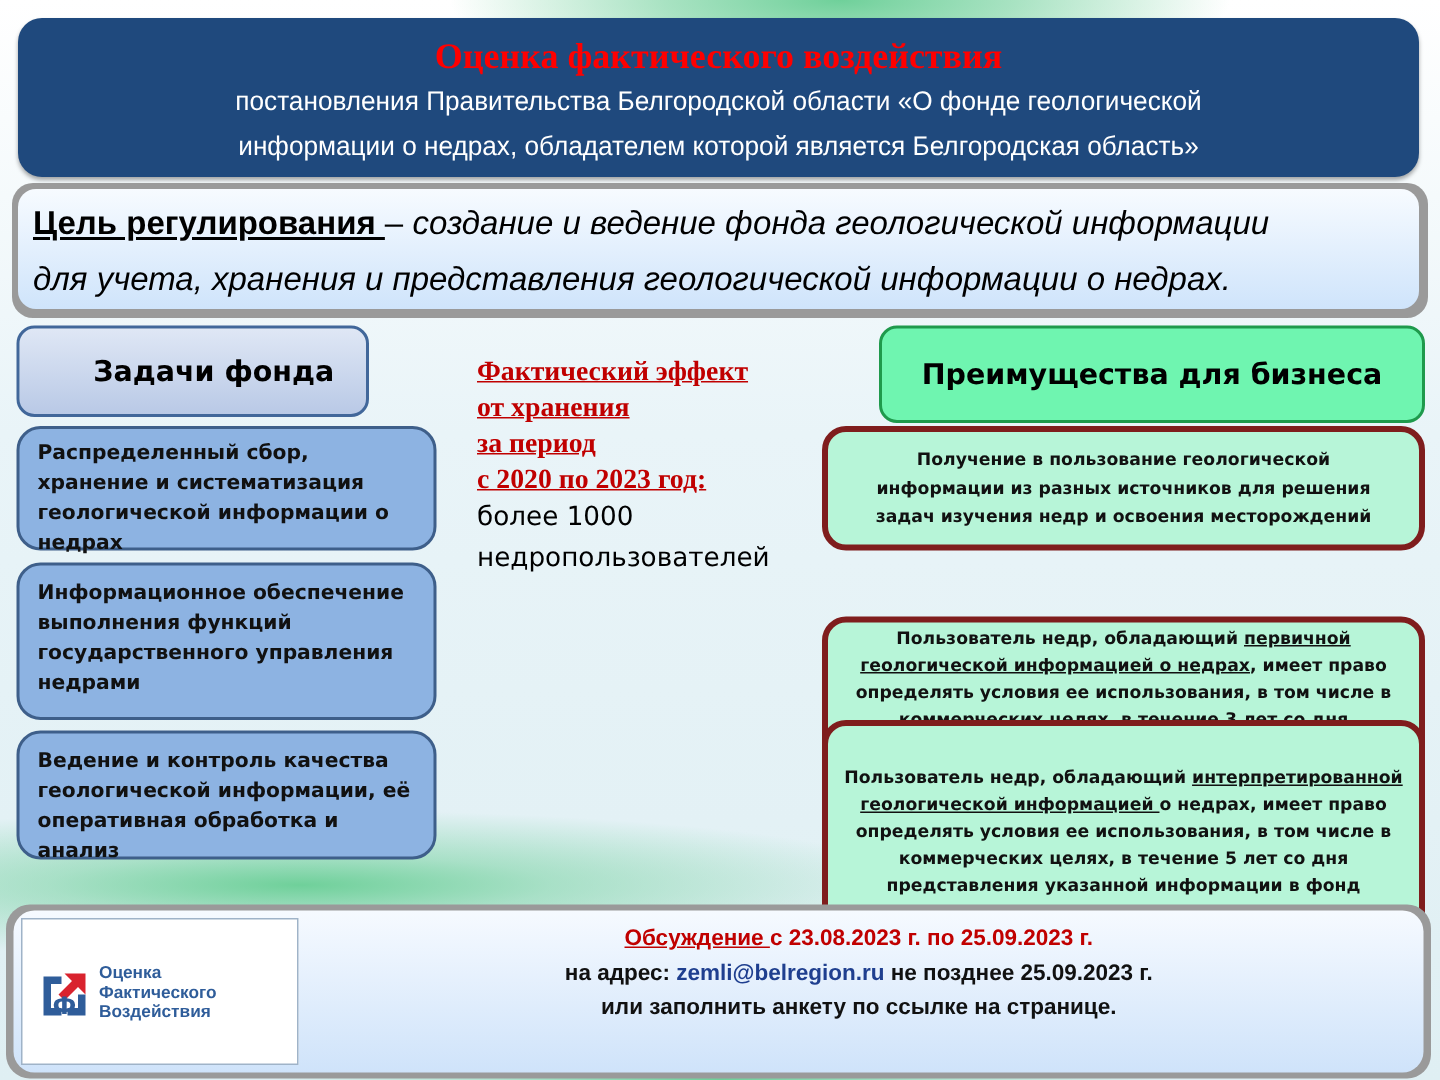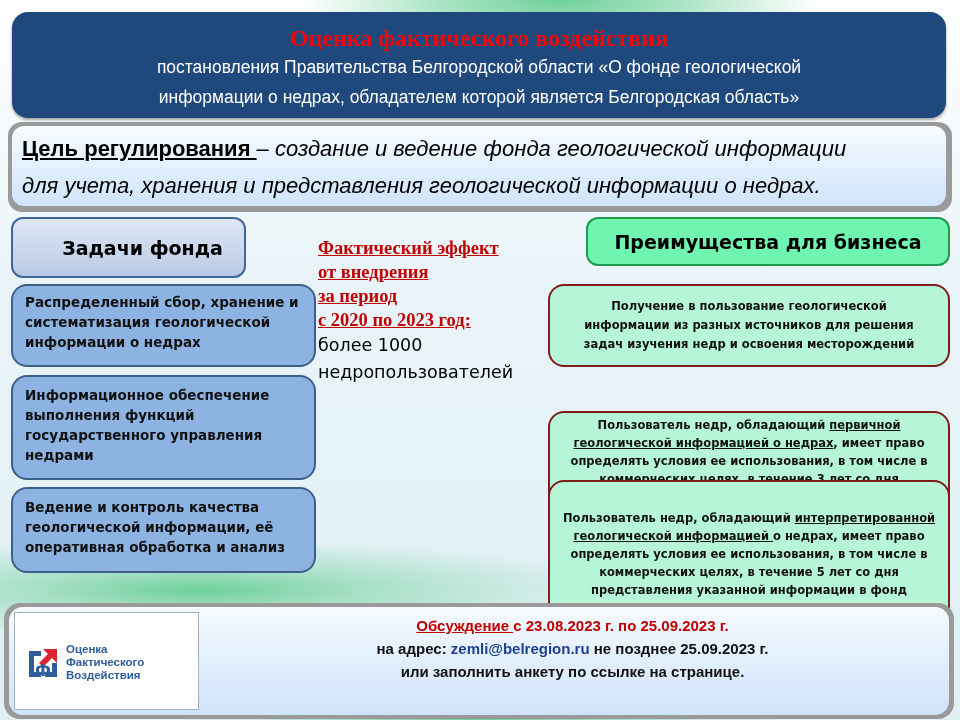--- a/index.html
+++ b/index.html
@@ -57,21 +57,21 @@
 
   
   .task-header {
     left: 11px; top: 217px; width: 235px; height: 61px;
     background: linear-gradient(180deg, #dfe7f5 0%, #b9c9e6 100%);
     border: 2px solid #41679a; border-radius: 12px;
     display: flex; align-items: center; justify-content: center;
     font-weight: bold; font-size: 19px; color: #000; padding-left: 28px;
   }
   .task {
-    left: 11px; width: 305px;
+    left: 11px; width: 280px;
     background: #8db3e2;
     border: 2px solid #3e5f8a; border-radius: 16px;
     padding: 6px 12px;
     font-weight: bold; font-size: 13.5px; line-height: 20px; color: #111;
   }
 
   
   .effect {
     left: 318px; top: 236px; width: 232px; text-align: left;
   }
@@ -80,29 +80,29 @@
     font-weight: bold; color: #c00000; font-size: 18.5px; line-height: 24px;
     text-decoration: underline;
   }
   .effect .black {
     font-family: "DejaVu Sans", sans-serif;
     font-size: 17.5px; line-height: 27px; color: #000;
   }
 
   
   .biz-header {
-    left: 586px; top: 217px; width: 364px; height: 49px;
+    left: 586px; top: 217px; width: 364px; height: 65px;
     background: #6ff5b0;
     border: 2px solid #1f9a4c; border-radius: 12px;
     display: flex; align-items: center; justify-content: center;
     font-weight: bold; font-size: 19px; color: #000;
   }
   .benefit {
     background: #b7f5d8;
-    border: 2px solid #7f1d1d; border-radius: 16px;
+    border: 4px solid #7f1d1d; border-radius: 16px;
     text-align: center;
     font-weight: bold; font-size: 11.5px; color: #111;
     display: flex; flex-direction: column; justify-content: center;
   }
   .benefit u { text-decoration: underline; }
 
   
   .footer-frame {
     left: 4px; top: 603px; width: 950px; height: 116px;
     background: #9a9a9a; border-radius: 16px;
@@ -150,21 +150,21 @@
   <div class="text">для учета, хранения и представления геологической информации о недрах.</div>
 </div>
 
 <div class="abs task-header">Задачи фонда</div>
 <div class="abs task" style="top:284px;height:83px;">Распределенный сбор, хранение и  систематизация геологической информации о недрах</div>
 <div class="abs task" style="top:375px;height:105px;padding-top:8px;">Информационное обеспечение выполнения функций государственного управления недрами</div>
 <div class="abs task" style="top:487px;height:86px;padding-top:8px;">Ведение и контроль качества геологической информации, её оперативная обработка и анализ</div>
 
 <div class="abs effect">
   <div class="red">Фактический эффект</div>
-  <div class="red">от внедрения</div>
+  <div class="red">от хранения</div>
   <div class="red">за  период</div>
   <div class="red">с 2020 по 2023 год:</div>
   <div class="black">более 1000</div>
   <div class="black">недропользователей</div>
 </div>
 
 <div class="abs biz-header">Преимущества для бизнеса</div>
 <div class="abs benefit" style="left:548px;top:284px;width:402px;height:83px;line-height:19px;padding:0 24px;">
   <span>Получение в пользование геологической информации из разных источников для решения задач изучения недр и освоения месторождений</span>
 </div>

